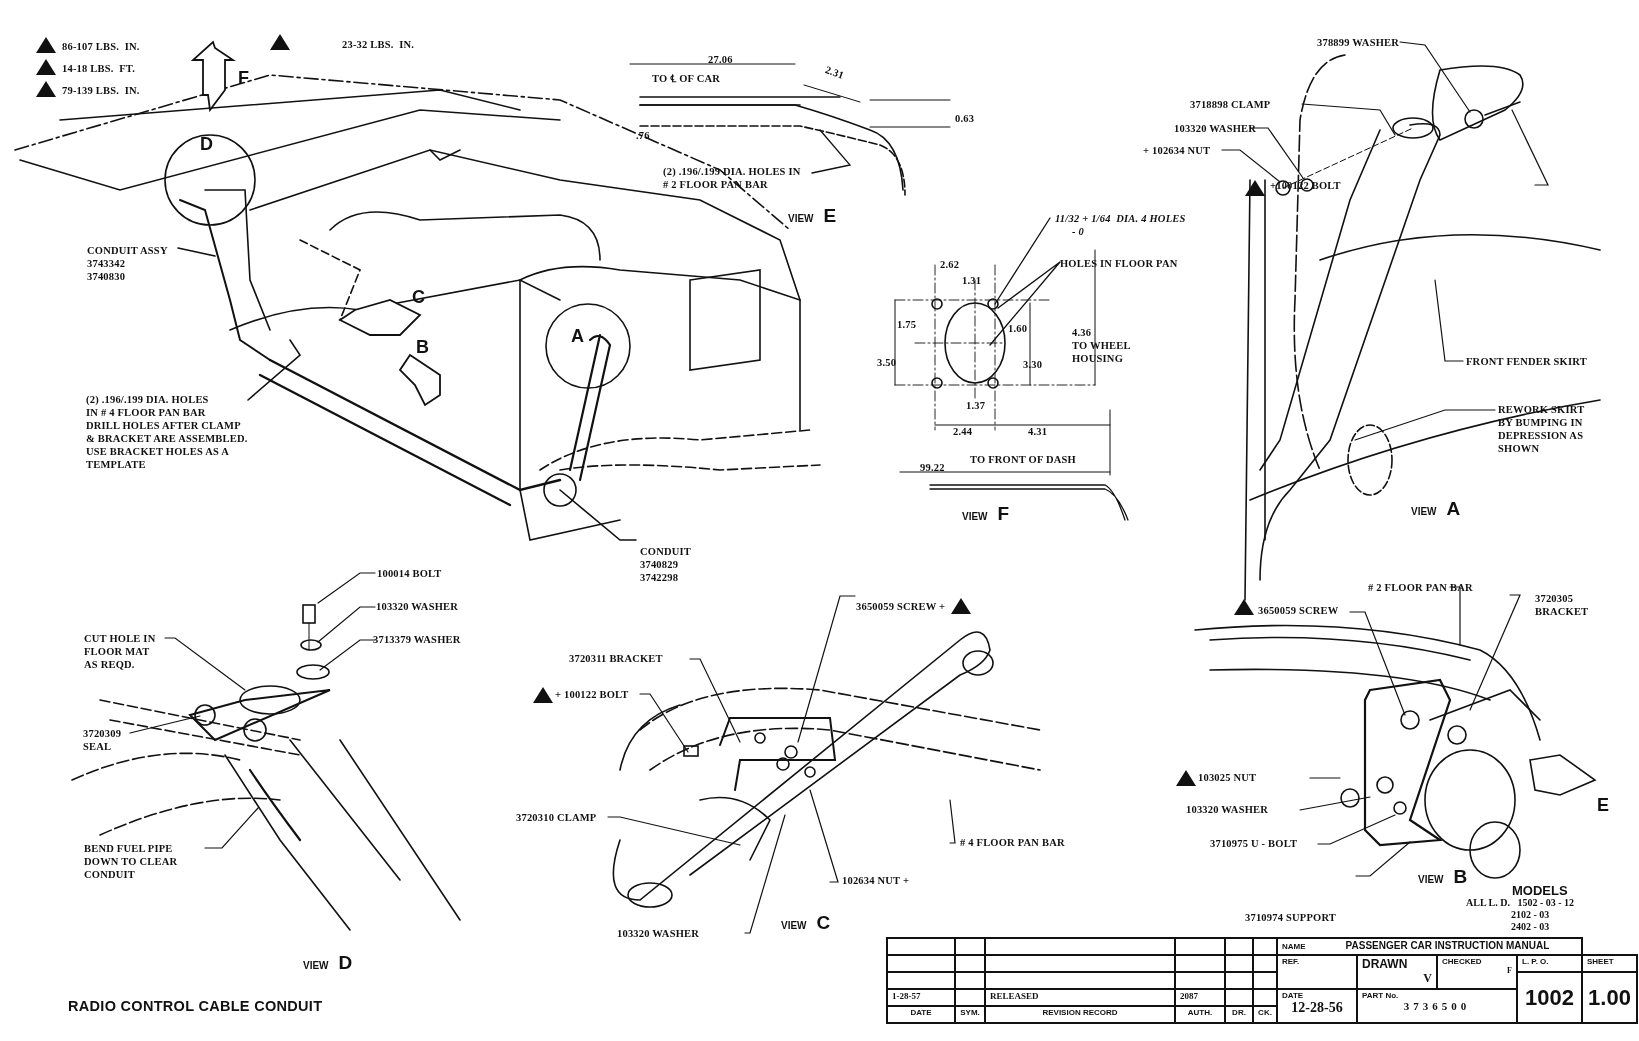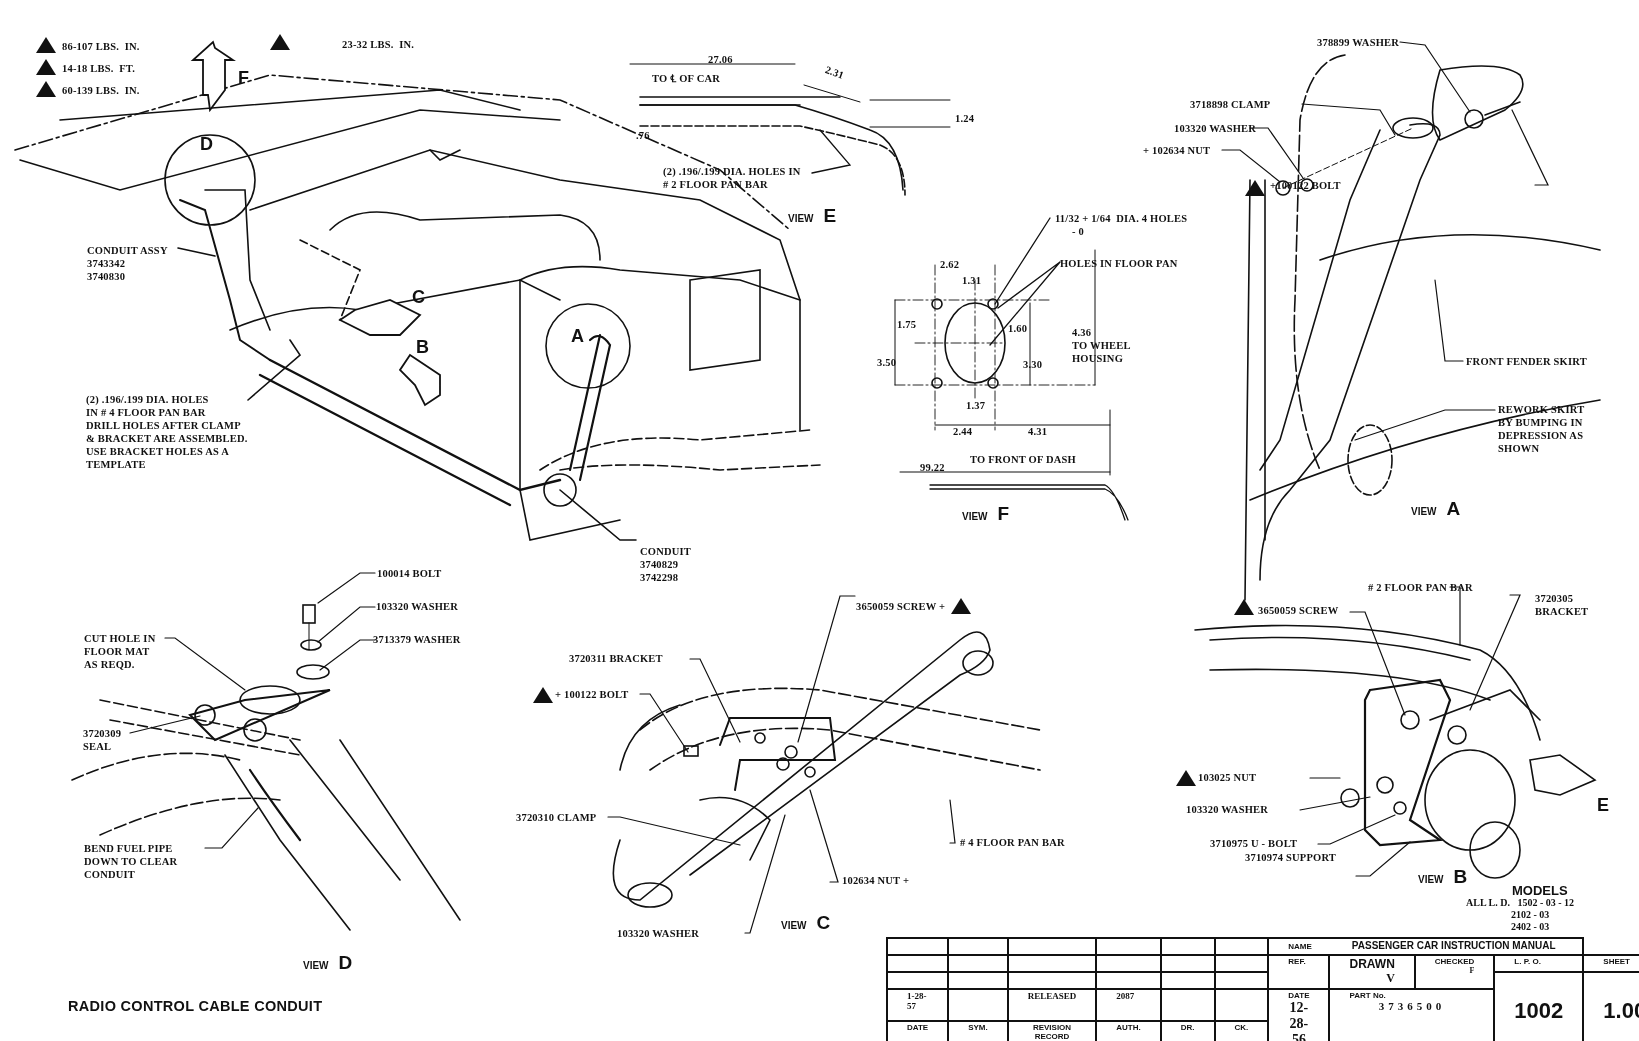--- a/index.html
+++ b/index.html
@@ -4,21 +4,21 @@
 <style>
   html,body{margin:0;padding:0;background:#fff;}
   body{width:1639px;height:1041px;position:relative;overflow:hidden;font-family:"Liberation Serif",serif;color:#111;}
   .lbl{position:absolute;font-family:"Liberation Serif",serif;font-weight:bold;font-size:10.5px;line-height:13px;white-space:pre;color:#111;letter-spacing:0.2px;}
   .view{position:absolute;font-family:"Liberation Sans",sans-serif;font-weight:bold;font-size:10px;}
   .view b{font-size:19px;margin-left:10px;}
   .big{position:absolute;font-family:"Liberation Sans",sans-serif;font-weight:bold;font-size:18px;}
   svg#draw{position:absolute;left:0;top:0;}
   .title{position:absolute;left:68px;top:998px;font-family:"Liberation Sans",sans-serif;font-weight:bold;font-size:14.5px;letter-spacing:0.3px;}
   table.tb{position:absolute;left:886px;top:937px;border-collapse:collapse;font-family:"Liberation Sans",sans-serif;font-size:9px;font-weight:bold;}
-  table.tb td{border:2px solid #111;padding:1px 19px;height:13px;vertical-align:top;}
+  table.tb td{border:2px solid #111;padding:1px 4px;height:13px;vertical-align:top;}
   .tb .hdr td{text-align:center;font-size:8px;}
   .models{position:absolute;left:1476px;top:885px;font-family:"Liberation Serif",serif;font-weight:bold;font-size:10px;line-height:12px;}
 </style>
 </head>
 <body>
 
 <svg id="draw" width="1639" height="1041">
   <g fill="none" stroke="#111" stroke-width="1.6" stroke-linecap="round">
 
     <g>
@@ -182,21 +182,21 @@
     <polygon points="533,703 543,687 553,703"></polygon>
     <polygon points="951,614 961,598 971,614"></polygon>
     <polygon points="1234,615 1244,599 1254,615"></polygon>
     <polygon points="1176,786 1186,770 1196,786"></polygon>
   </g>
 </svg>
 
 <div>
   <span class="lbl" style="left:62px;top:40px;">86-107 LBS.  IN.</span>
   <span class="lbl" style="left:62px;top:62px;">14-18 LBS.  FT.</span>
-  <span class="lbl" style="left:62px;top:84px;">60-139 LBS.  IN.</span>
+  <span class="lbl" style="left:62px;top:84px;">79-139 LBS.  IN.</span>
   <span class="lbl" style="left:294px;top:38px;margin-left:48px;">23-32 LBS.  IN.</span>
 </div>
 
 <span class="big" style="left:238px;top:68px;">F</span>
 <span class="big" style="left:200px;top:134px;">D</span>
 <span class="big" style="left:412px;top:287px;">C</span>
 <span class="big" style="left:416px;top:337px;">B</span>
 <span class="big" style="left:571px;top:326px;">A</span>
 <span class="lbl" style="left:87px;top:244px;">CONDUIT ASSY
 3743342
@@ -207,27 +207,27 @@
 &amp; BRACKET ARE ASSEMBLED.
 USE BRACKET HOLES AS A
 TEMPLATE</span>
 <span class="lbl" style="left:640px;top:545px;">CONDUIT
 3740829
 3742298</span>
 
 <span class="lbl" style="left:708px;top:53px;">27.06</span>
 <span class="lbl" style="left:652px;top:72px;">TO ℄ OF CAR</span>
 <span class="lbl" style="left:825px;top:66px;transform:rotate(20deg);">2.31</span>
-<span class="lbl" style="left:955px;top:112px;">1.24</span>
+<span class="lbl" style="left:955px;top:112px;">0.63</span>
 <span class="lbl" style="left:636px;top:129px;">.76</span>
 <span class="lbl" style="left:663px;top:165px;">(2) .196/.199 DIA. HOLES IN
 # 2 FLOOR PAN BAR</span>
 <span class="view" style="left:788px;top:205px;"><span>VIEW</span><b>E</b></span>
 
-<span class="lbl" style="left:1055px;top:212px;">11/32 + 1/64  DIA. 4 HOLES
+<span class="lbl" style="left:1055px;top:212px;font-style:italic;">11/32 + 1/64  DIA. 4 HOLES
       - 0</span>
 <span class="lbl" style="left:1060px;top:257px;">HOLES IN FLOOR PAN</span>
 <span class="lbl" style="left:940px;top:258px;">2.62</span>
 <span class="lbl" style="left:962px;top:274px;">1.31</span>
 <span class="lbl" style="left:897px;top:318px;">1.75</span>
 <span class="lbl" style="left:1008px;top:322px;">1.60</span>
 <span class="lbl" style="left:877px;top:356px;">3.50</span>
 <span class="lbl" style="left:1023px;top:358px;">3.30</span>
 <span class="lbl" style="left:966px;top:399px;">1.37</span>
 <span class="lbl" style="left:953px;top:425px;">2.44</span>
@@ -273,21 +273,21 @@
 <span class="lbl" style="left:617px;top:927px;">103320 WASHER</span>
 <span class="view" style="left:781px;top:912px;"><span>VIEW</span><b>C</b></span>
 
 <span class="lbl" style="left:1368px;top:581px;"># 2 FLOOR PAN BAR</span>
 <span class="lbl" style="left:1535px;top:592px;">3720305
 BRACKET</span>
 <span class="lbl" style="left:1258px;top:604px;">3650059 SCREW</span>
 <span class="lbl" style="left:1198px;top:771px;">103025 NUT</span>
 <span class="lbl" style="left:1186px;top:803px;">103320 WASHER</span>
 <span class="lbl" style="left:1210px;top:837px;">3710975 U - BOLT</span>
-<span class="lbl" style="left:1245px;top:851px;">3710974 SUPPORT</span>
+<span class="lbl" style="left:1245px;top:911px;">3710974 SUPPORT</span>
 <span class="big" style="left:1597px;top:795px;">E</span>
 <span class="view" style="left:1418px;top:866px;"><span>VIEW</span><b>B</b></span>
 
 <div class="models">
   <div style="font-family:'Liberation Sans',sans-serif;font-size:13px;margin-left:36px;">MODELS</div>
   <div style="white-space:pre;margin-left:-10px;">ALL L. D.   1502 - 03 - 12
                   2102 - 03
                   2402 - 03</div>
 </div>
 

